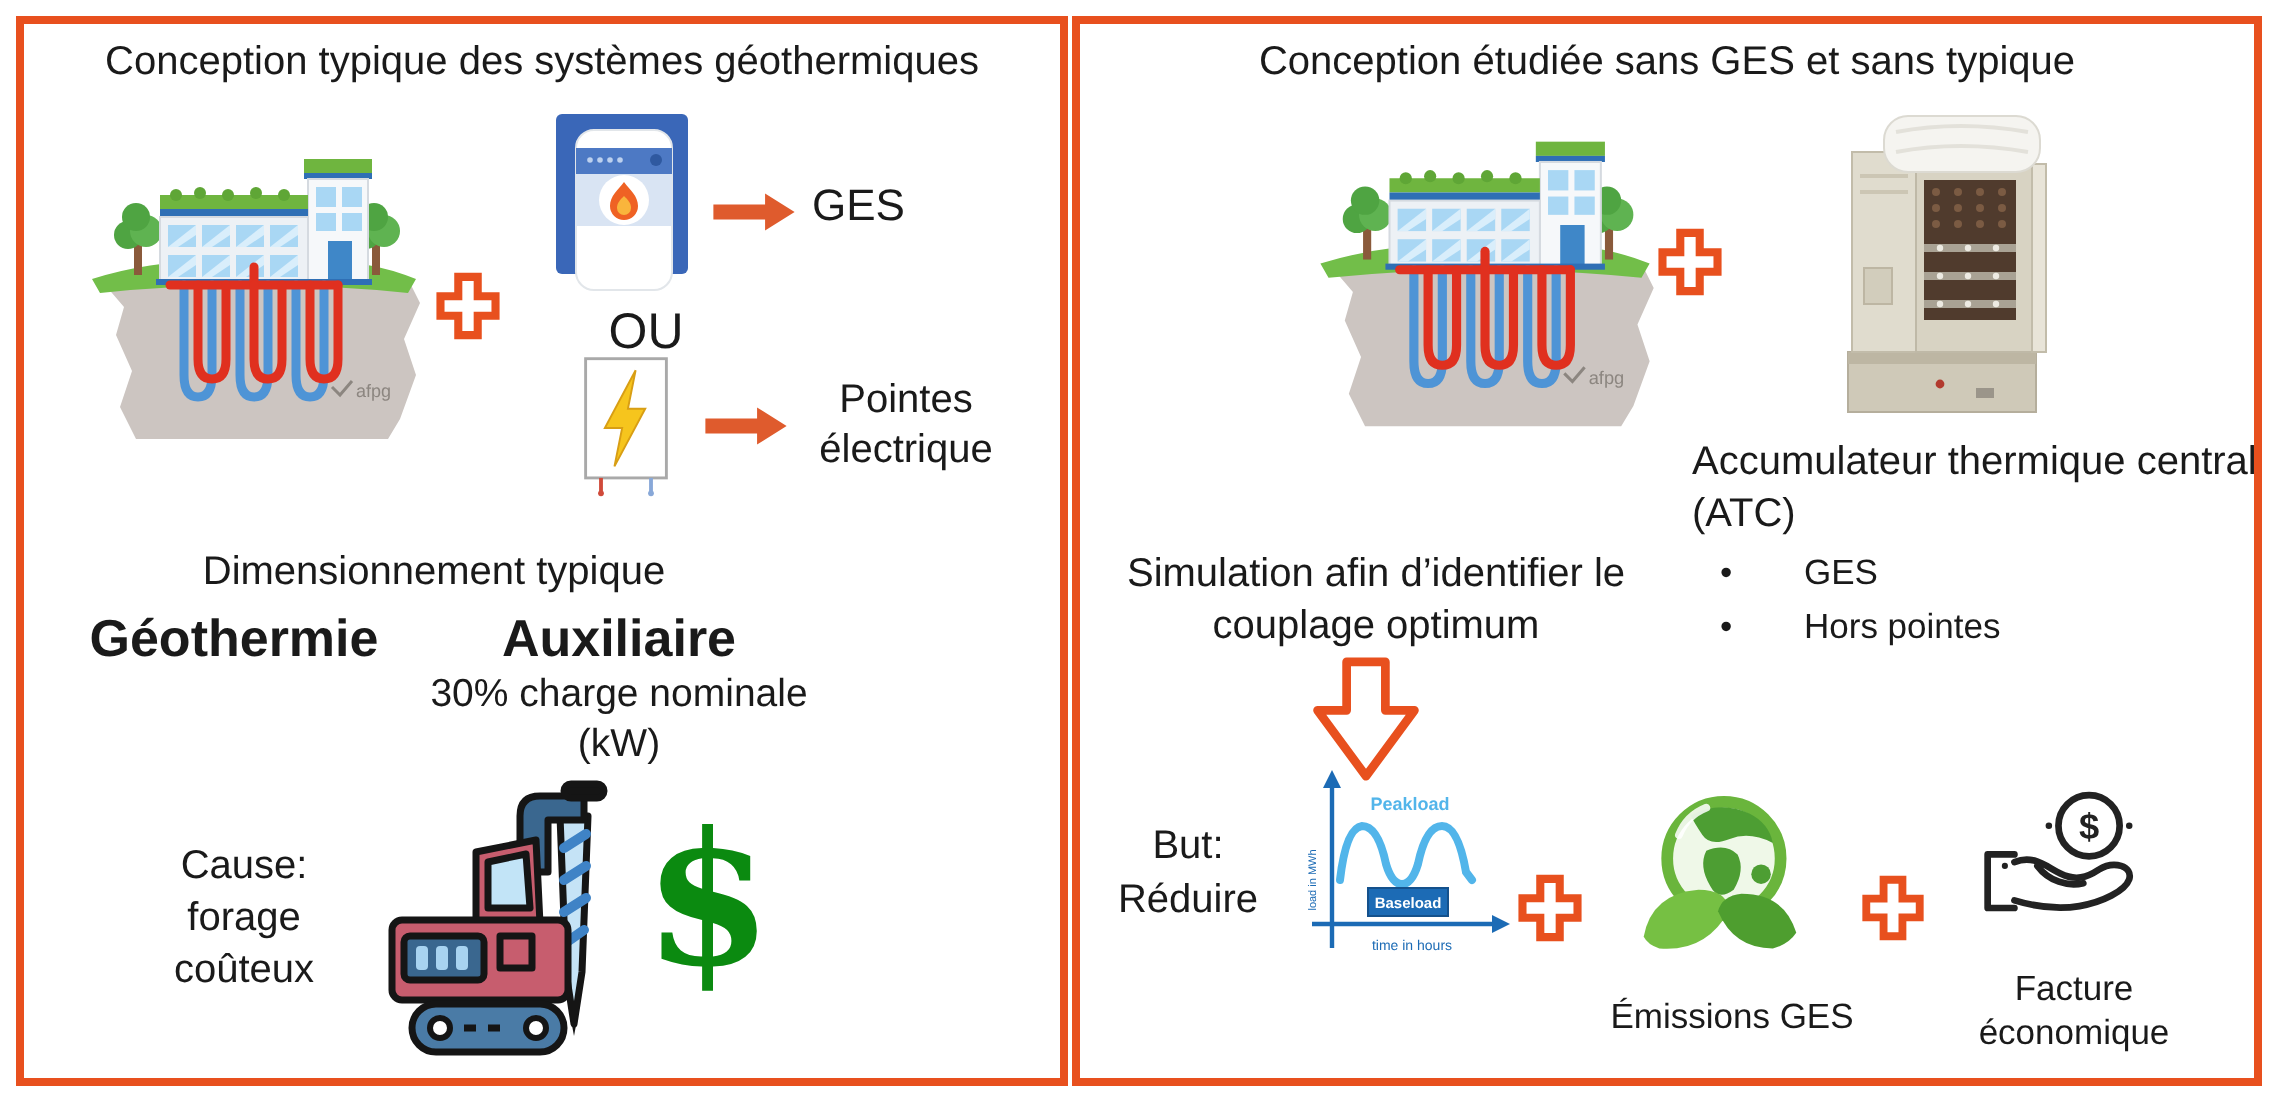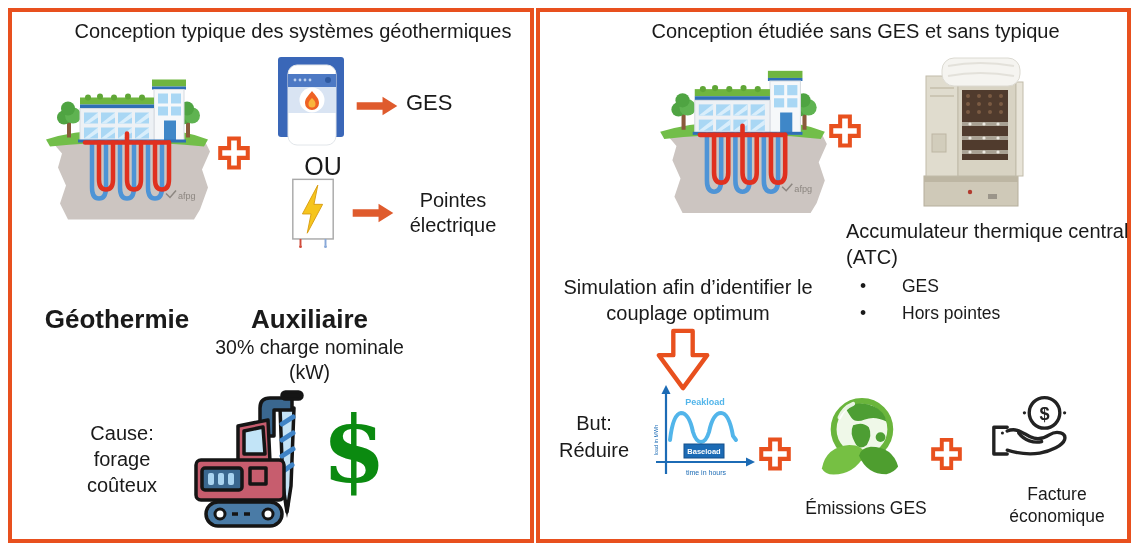--- a/index.html
+++ b/index.html
@@ -4,21 +4,21 @@
 <style>
   html,body{margin:0;padding:0;}
   body{
     width:1139px;height:551px;position:relative;background:#FFF;overflow:hidden;
     font-family:"Liberation Sans",sans-serif;color:#1A1A1A;
   }
   .panel{position:absolute;top:8px;height:527px;border:4px solid #E8501E;background:#FFF;}
   #left-panel{left:8px;width:518px;}
   #right-panel{left:536px;width:587px;}
   .abs{position:absolute;}
-  .panel-title{top:8px;left:0;width:100%;text-align:center;font-size:20px;padding-left:22px;}
+  .panel-title{top:8px;left:0;width:100%;text-align:center;font-size:20px;}
   .big-label{font-size:22px;}
   .txt-c{text-align:center;}
   .lbl{font-size:20px;line-height:1.25;}
   .small-lbl{font-size:17.5px;line-height:1.25;}
   .col-name{font-size:26px;font-weight:bold;}
   .col-detail{font-size:19.5px;line-height:1.28;}
   .dollar-big{
     font-family:"DejaVu Serif",serif;font-weight:bold;font-size:92px;line-height:1;
     color:#0B8A10;
   }
@@ -134,20 +134,21 @@
       <circle cx="13" cy="72" r="1.5" fill="#D04A3A"></circle>
     <path d="M39 64 V71" stroke="#88A8D8" stroke-width="2"></path>
       <circle cx="39" cy="72" r="1.5" fill="#88A8D8"></circle>
   </svg>
 
   <svg class="abs" style="left:338px;top:189px;" width="46" height="24" viewBox="0 0 48 26">
     <path d="M2 9 H30 V3 L46 13 L30 23 V17 H2 Z" fill="#DF5B2D"></path>
   </svg>
   <div class="abs lbl txt-c" style="left:386px;top:176px;width:110px;">Pointes électrique</div>
 
+  <div class="abs lbl txt-c" style="left:0;top:262px;width:410px;">Dimensionnement typique</div>
 
   <div class="abs txt-c" style="left:10px;top:292px;width:190px;">
     <div class="col-name">Géothermie</div>
   </div>
   <div class="abs txt-c" style="left:200px;top:292px;width:195px;">
     <div class="col-name">Auxiliaire</div>
     <div class="col-detail">30% charge nominale (kW)</div>
   </div>
 
   <div class="abs lbl txt-c" style="left:50px;top:408px;width:120px;line-height:1.3;">Cause: forage coûteux</div>
@@ -358,14 +359,14 @@
       <circle cx="78" cy="21" r="1.7" fill="#222"></circle>
     <g fill="none" stroke="#222" stroke-width="3.5" stroke-linecap="round" stroke-linejoin="round">
       <path d="M18 36 L4 36 L4 64 L18 64"></path>
       <path d="M18 40 C28 36 34 42 42 46 C50 50 56 48 62 44 C70 39 80 42 78 49 C76 55 64 61 52 63 C40 65 28 63 18 60"></path>
       <path d="M30 42 C36 50 46 53 54 51"></path>
     </g>
     <circle cx="13" cy="42" r="1.6" fill="#222"></circle>
   </svg>
 
   <div class="abs small-lbl txt-c nowrap" style="left:246px;top:486px;width:160px;">Émissions GES</div>
-  <div class="abs small-lbl txt-c" style="left:456px;top:472px;width:122px;">Facture économique</div>
+  <div class="abs small-lbl txt-c" style="left:436px;top:472px;width:122px;">Facture économique</div>
 </div>
 
 </body></html>

